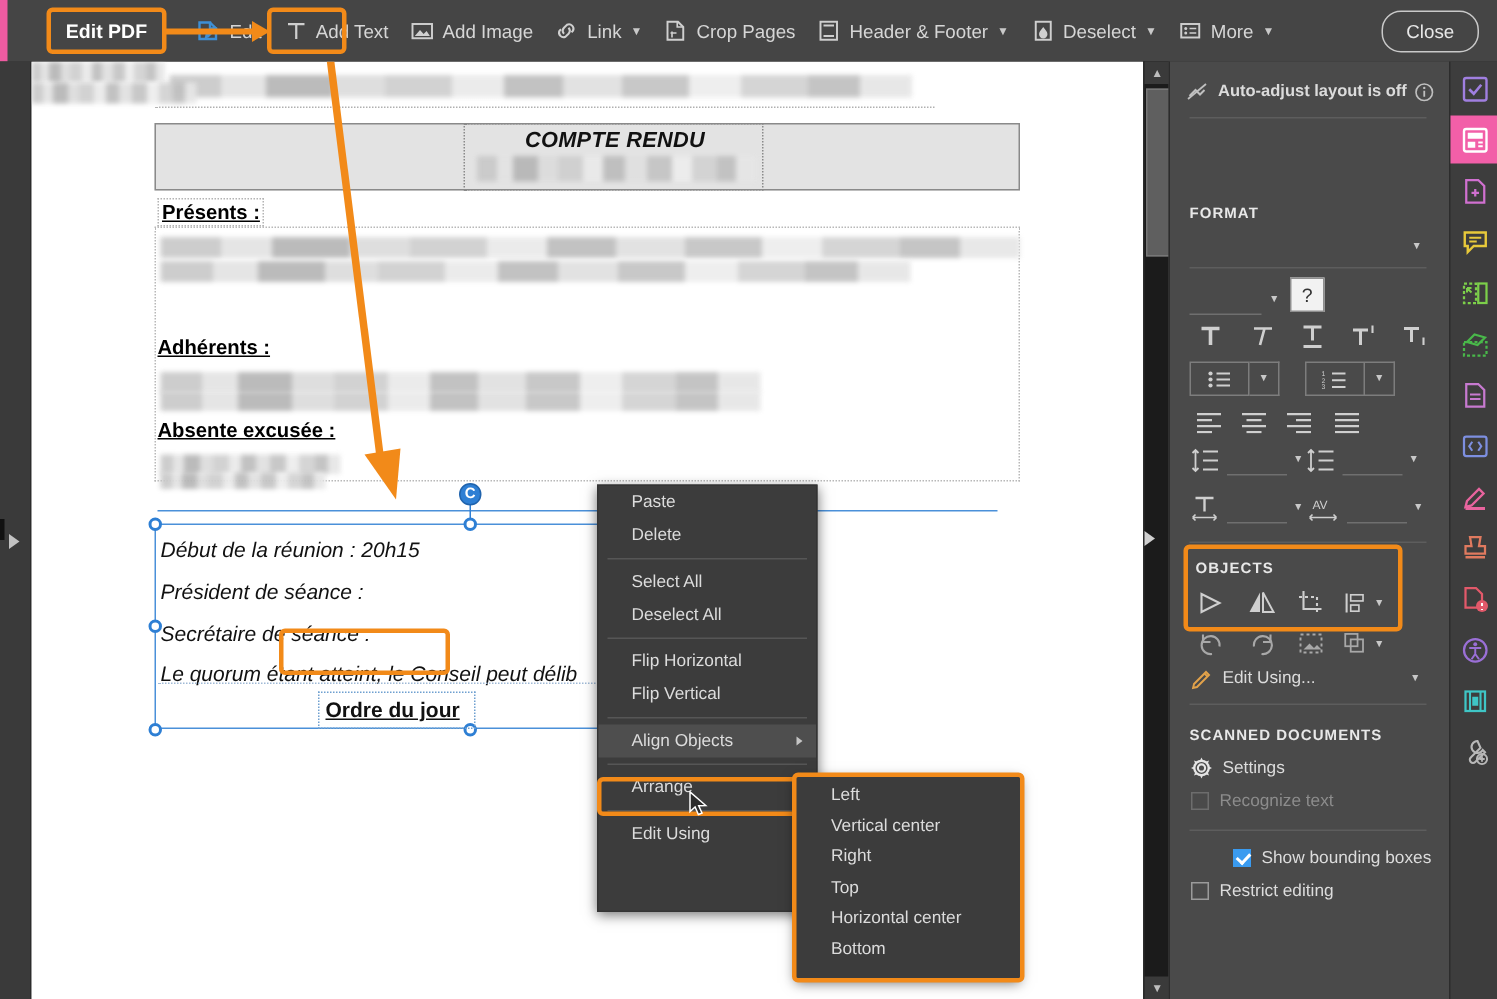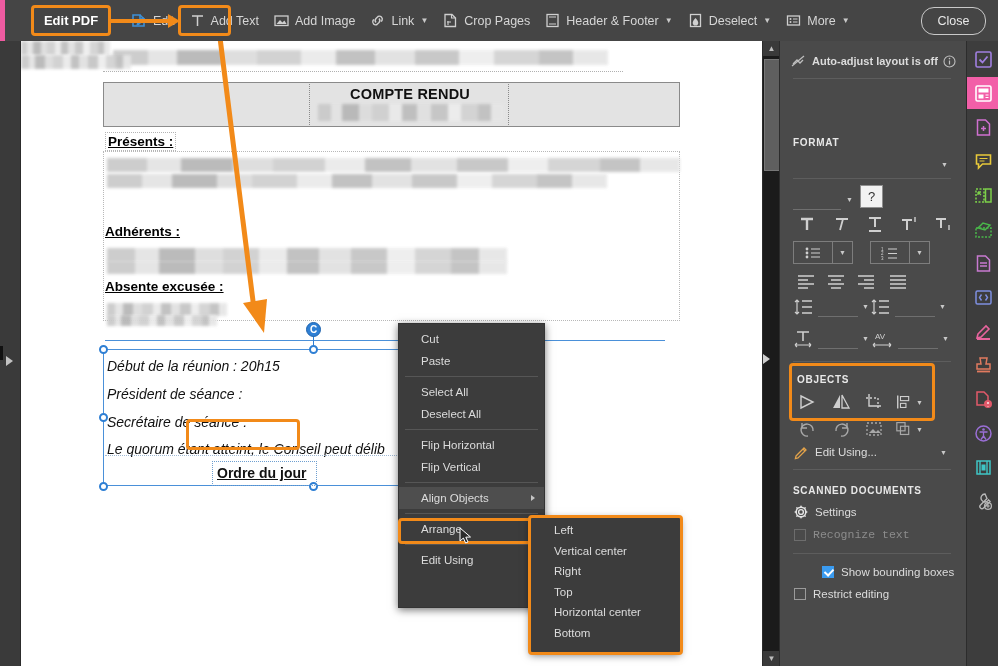--- a/index.html
+++ b/index.html
@@ -56,21 +56,21 @@
 
   
   .blur{background:linear-gradient(90deg,#c9c9c9 0 7%,#e3e3e3 7% 13%,#b6b6b6 13% 22%,#dcdcdc 22% 29%,#cfcfcf 29% 38%,#eaeaea 38% 45%,#bdbdbd 45% 53%,#e0e0e0 53% 61%,#c4c4c4 61% 70%,#ededed 70% 77%,#d2d2d2 77% 86%,#c0c0c0 86% 93%,#e6e6e6 93% 100%);
     filter:blur(1.6px);opacity:.92;}
 
   .hdrbar{position:absolute;left:82px;top:7px;width:520px;height:24px;}
   .hdrbar .blur{position:absolute;left:10px;top:2px;width:495px;height:15px;}
   .hdrbar .dline{position:absolute;left:0;bottom:0;width:520px;height:0;border-bottom:1px dotted #b0b0b0;}
 
   .titlebox{position:absolute;left:82px;top:41px;width:577px;height:45px;background:#e3e3e3;border:1px solid #8a8a8a;box-sizing:border-box;}
-  .titlebox .inner{position:absolute;left:205px;top:-1px;width:200px;height:45px;border:1px dotted #8a8a8a;box-sizing:border-box;}
+  .titlebox .inner{position:absolute;left:205px;top:-1px;width:200px;height:45px;border:1px dotted #8a8a8a;box-sizing:border-box;font-style:italic;}
   .titlebox .tt{position:absolute;left:0;top:3px;width:200px;text-align:center;font-size:14.5px;font-weight:bold;color:#111;letter-spacing:.2px;}
   .titlebox .blur{position:absolute;left:8px;top:21px;width:186px;height:17px;}
 
   .sect{position:absolute;font-size:13.5px;font-weight:bold;color:#000000;text-decoration:underline;}
   .sect.box{border:1px dotted #b4b4b4;padding:1px 2px;}
 
   .bigbox{position:absolute;left:82px;top:98px;width:577px;height:180px;border:1px dotted #b8b8b8;box-sizing:border-box;}
 
   .b1{position:absolute;left:86px;top:100px;width:573px;height:14px;}
   .b2{position:absolute;left:86px;top:116px;width:500px;height:14px;}
@@ -537,21 +537,21 @@
             <circle cx="8" cy="8" r="2.4" fill="none" stroke="#e4e4e4" stroke-width="1.4"></circle>
             <path d="M8 1 l1 2 -2 0z M8 15 l1-2 -2 0z M1 8 l2 1 0-2z M15 8 l-2 1 0-2z M3 3 l2.2 .8 -1.4 1.4z M13 3 l-2.2 .8 1.4 1.4z M3 13 l2.2-.8 -1.4-1.4z M13 13 l-2.2-.8 1.4-1.4z" fill="#e4e4e4"></path>
             <circle cx="8" cy="8" r="4.8" fill="none" stroke="#e4e4e4" stroke-width="1.5"></circle>
           </svg>
       </span>
       <span style="margin-left:6px;">Settings</span>
     </div>
 
     <div class="rp-row" style="position:absolute;left:14px;top:487px;">
       <span class="chk dis"></span>
-      <span style="margin-left:7px;color:#8c8c8c;font-family:Liberation Mono, monospace;">Recognize text</span>
+      <span style="margin-left:7px;color:#8c8c8c;">Recognize text</span>
     </div>
 
     <div class="rp-div" style="position:absolute;left:13px;top:512px;width:158px;"></div>
 
     <div class="rp-row" style="position:absolute;left:6px;top:525px;padding-left:36px;">
       <span class="chk on"></span>
       <span style="margin-left:7px;">Show bounding boxes</span>
     </div>
     <div class="rp-row" style="position:absolute;left:14px;top:547px;">
       <span class="chk"></span>
@@ -649,25 +649,25 @@
     <div class="rail-item" style="top:444px;">
       <svg width="19" height="19" viewBox="0 0 19 19">
           <path d="M11 2 a4 4 0 1 0 3.5 6 L16 9.5 l-6.5 6.5 a2 2 0 0 1-3-3 L13 6.5z" fill="none" stroke="#b8b8b8" stroke-width="1.4"></path>
           <circle cx="14" cy="14" r="3.4" fill="none" stroke="#b8b8b8" stroke-width="1.3"></circle>
           <path d="M14 12.2 v3.6 M12.2 14 h3.6" stroke="#b8b8b8" stroke-width="1.2"></path>
         </svg>
     </div>
   </div>
 
   <div class="ctxmenu">
-    <div class="ctxitem" style="margin-top:4px;">
-      <span>Cut</span>
-    </div>
     <div class="ctxitem">
       <span>Paste</span>
+    </div>
+    <div class="ctxitem">
+      <span>Delete</span>
     </div>
     <div class="ctxsep"></div>
     <div class="ctxitem">
       <span>Select All</span>
     </div>
     <div class="ctxitem">
       <span>Deselect All</span>
     </div>
     <div class="ctxsep"></div>
     <div class="ctxitem">

